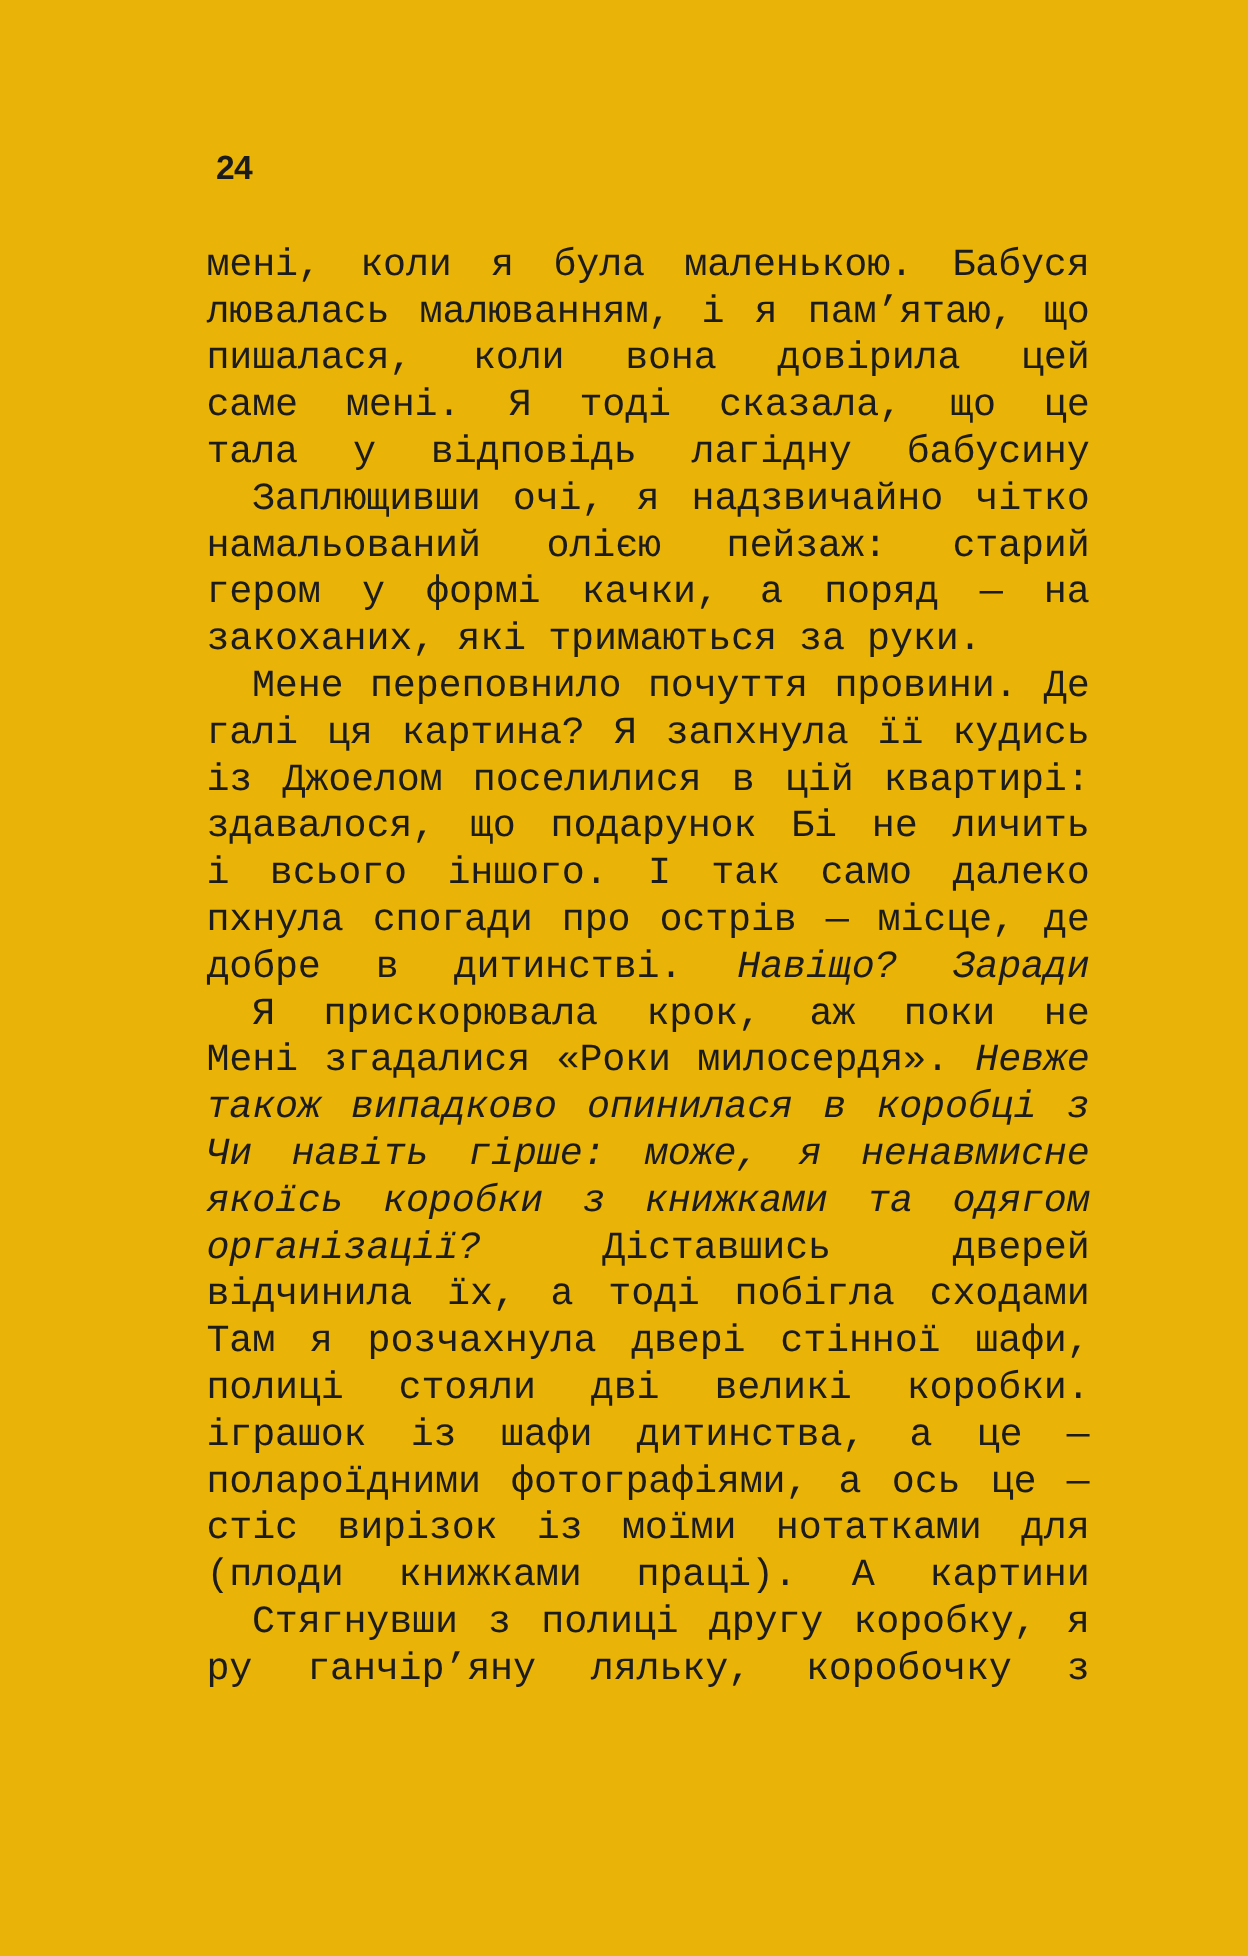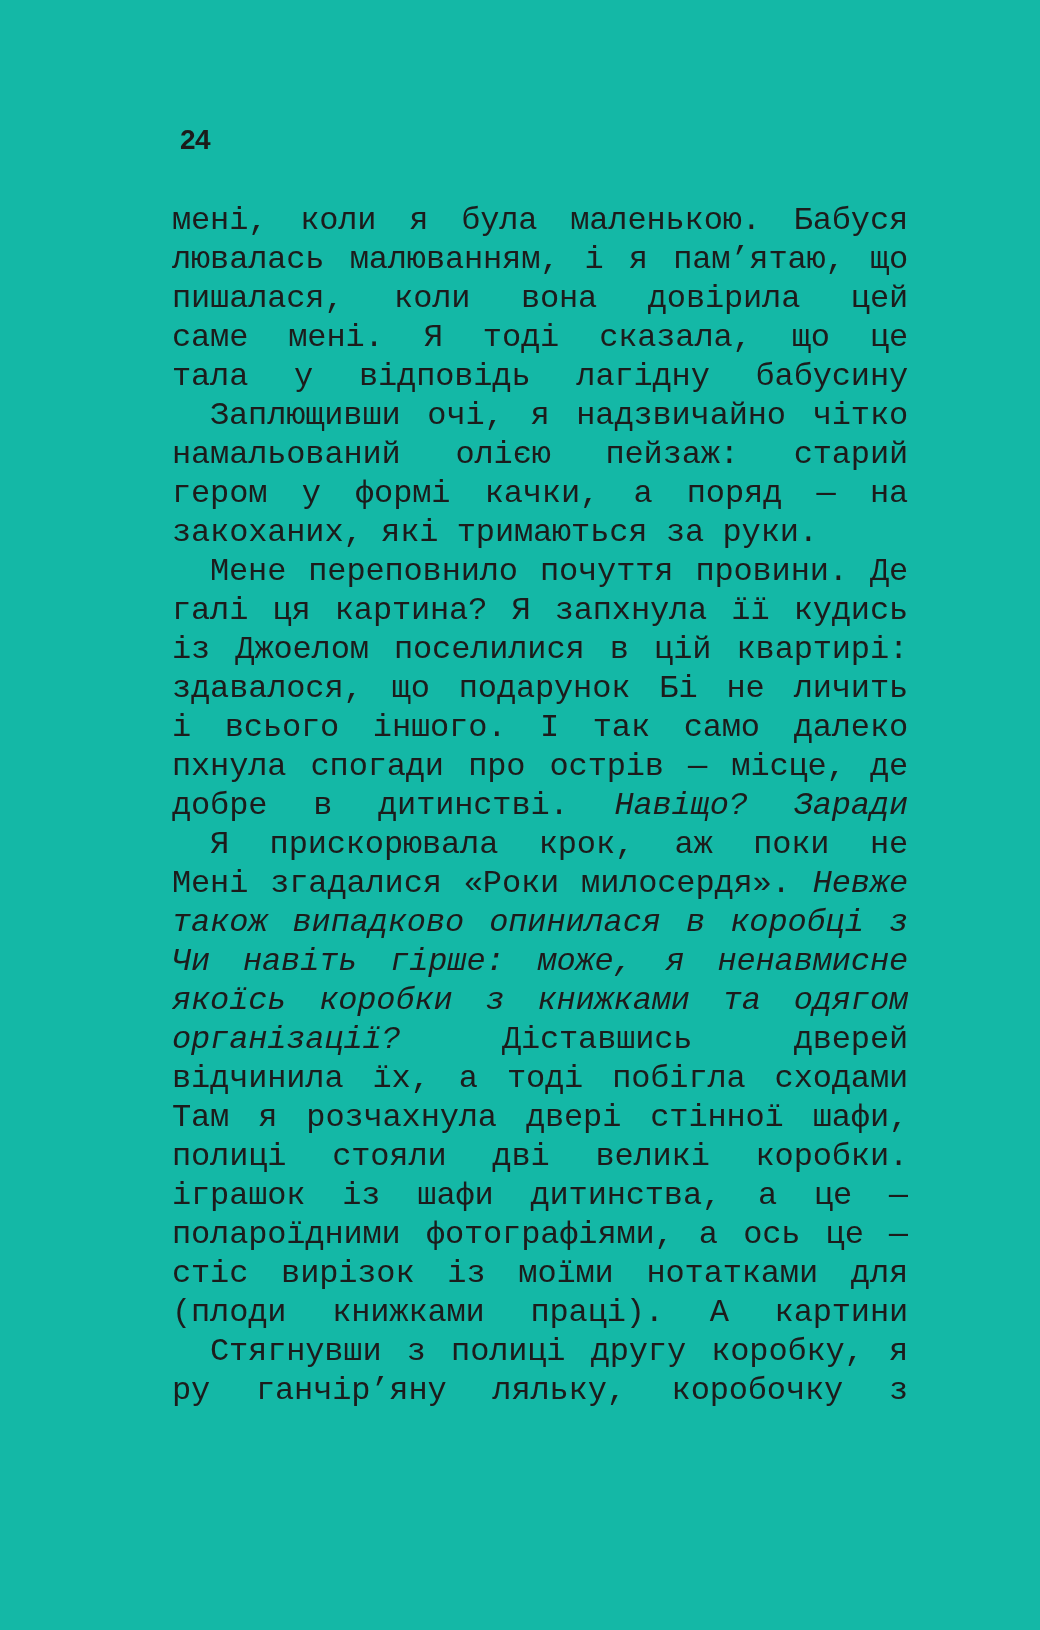--- a/index.html
+++ b/index.html
@@ -4,21 +4,21 @@
 <style>
   html, body {
     margin: 0;
     padding: 0;
     background: #ffffff;
   }
   .page {
     position: relative;
     width: 1040px;
     height: 1630px;
-    background: #14b8a6;
+    background: #eab308;
     overflow: hidden;
   }
   .page-number {
     position: absolute;
     left: 180px;
     top: 124px;
     font-family: "Liberation Sans", sans-serif;
     font-size: 28px;
     font-weight: 700;
     letter-spacing: -0.5px;

